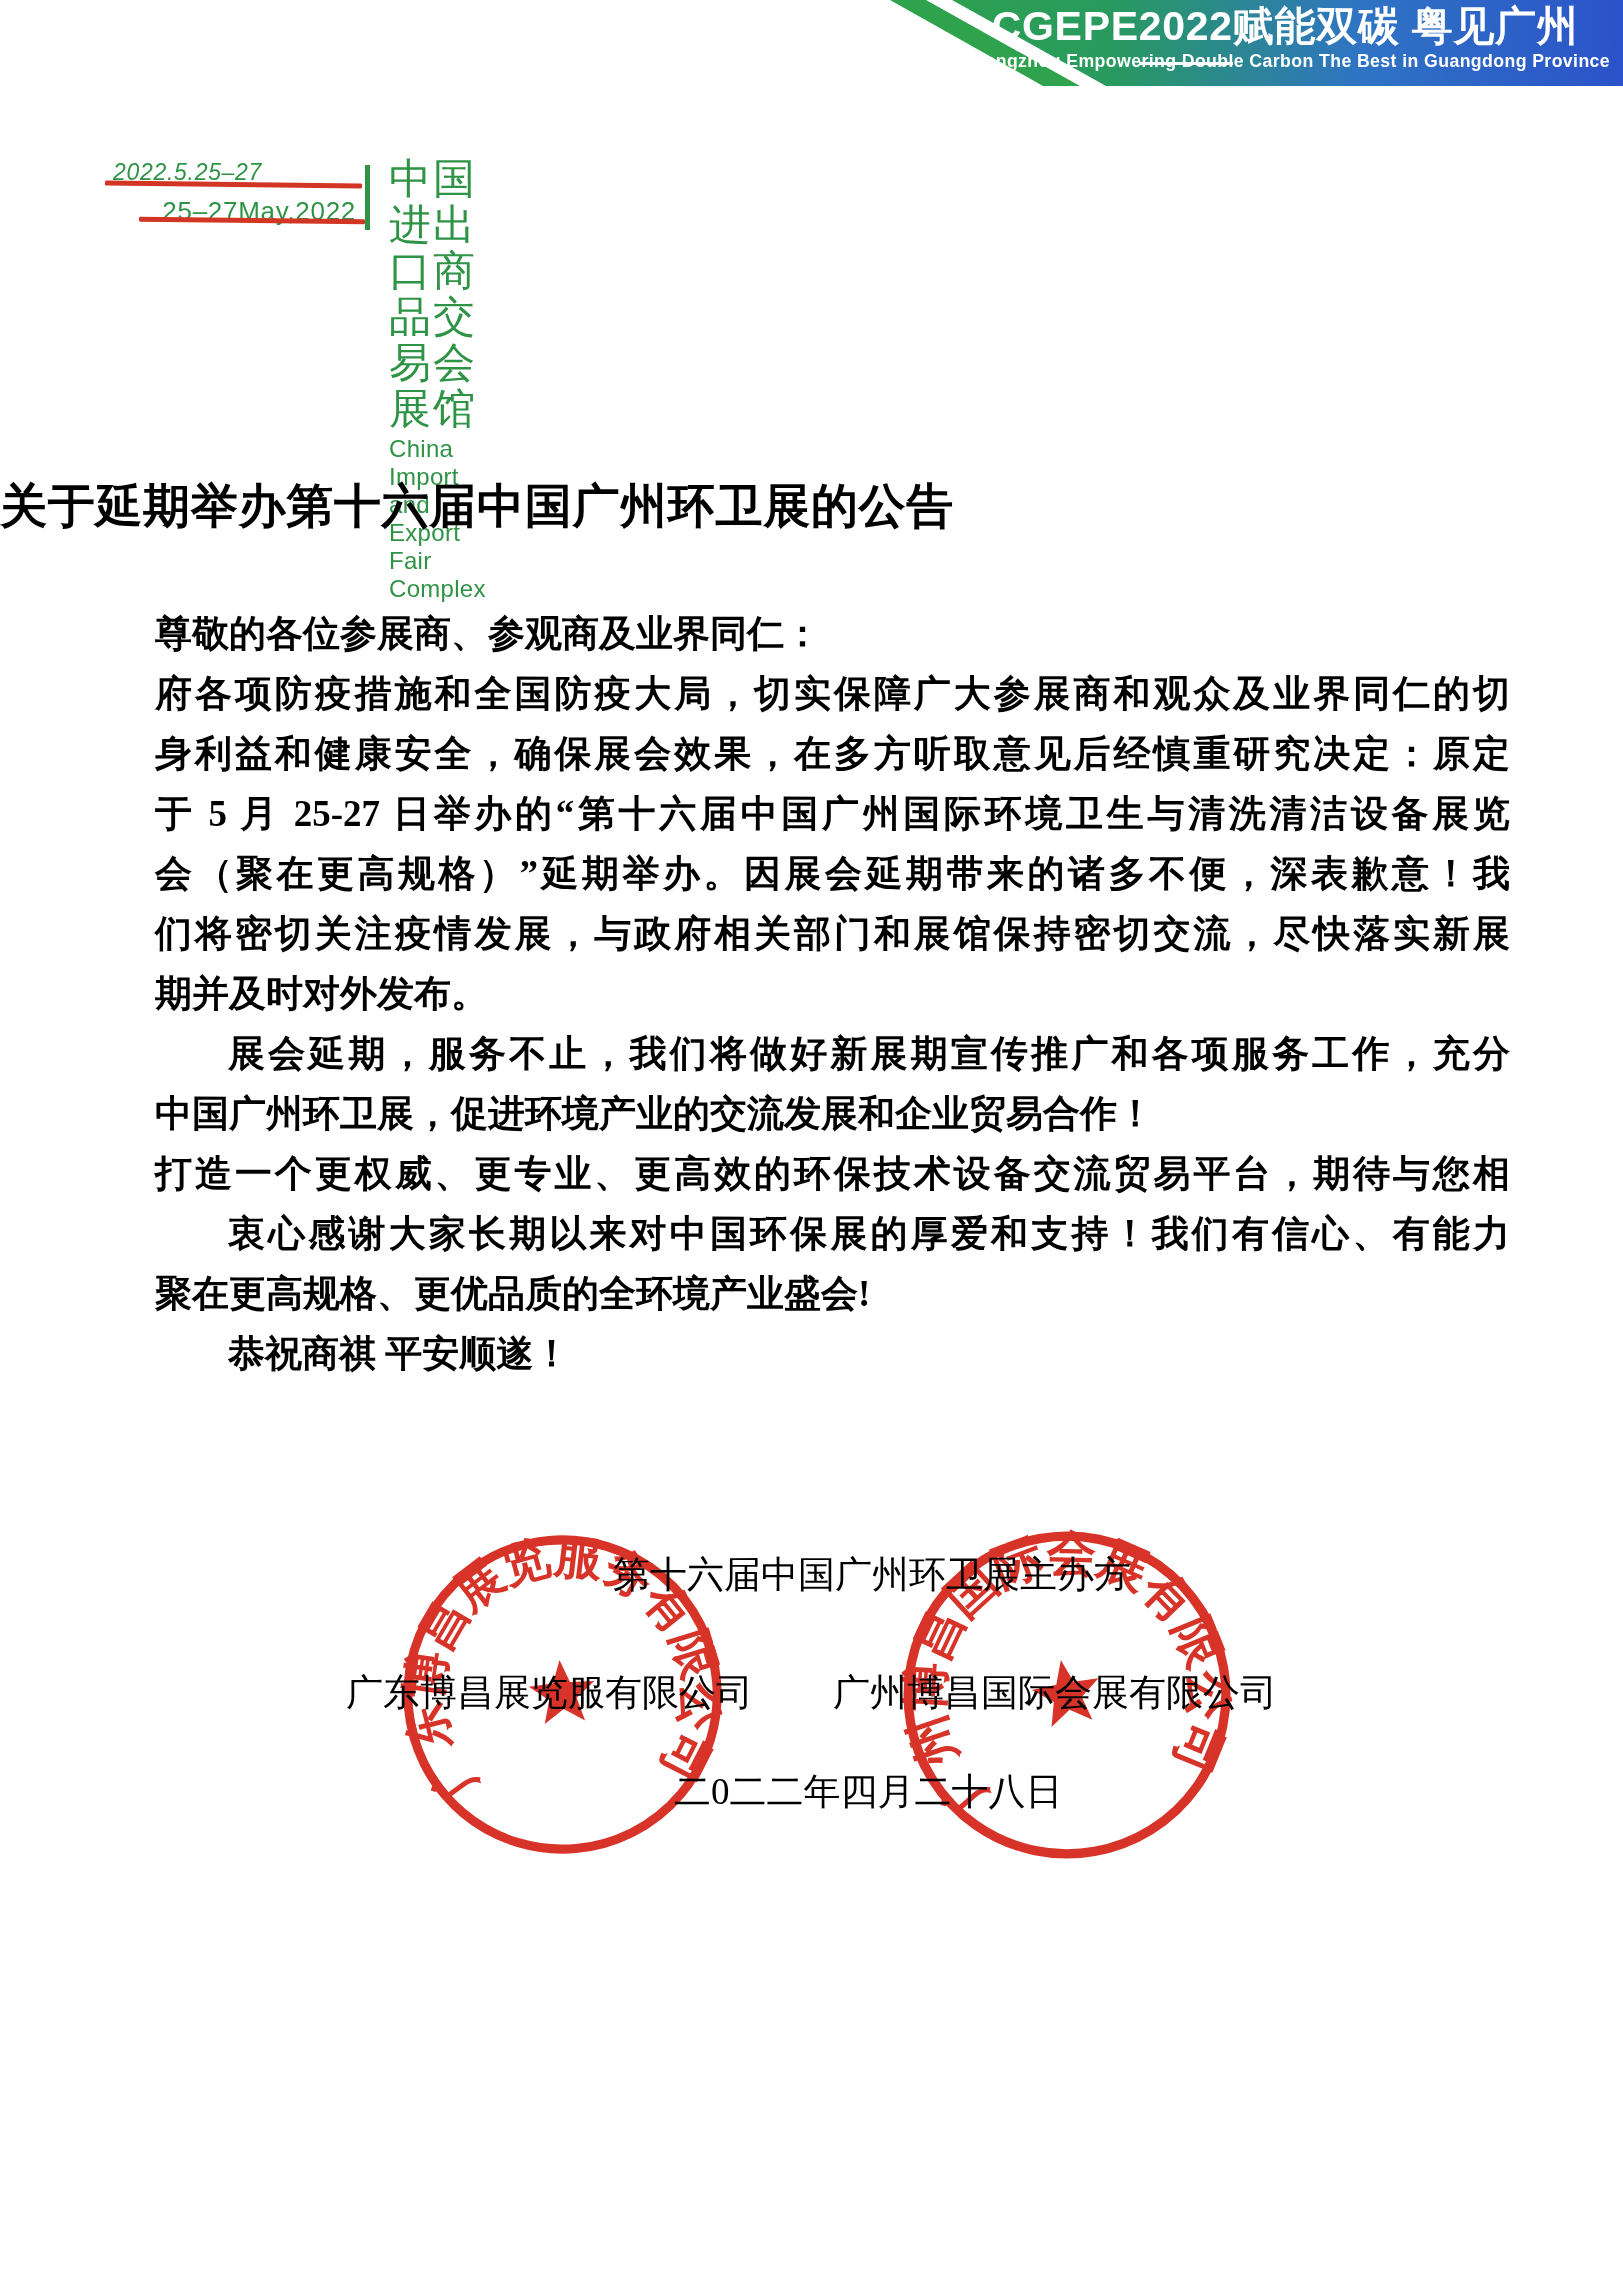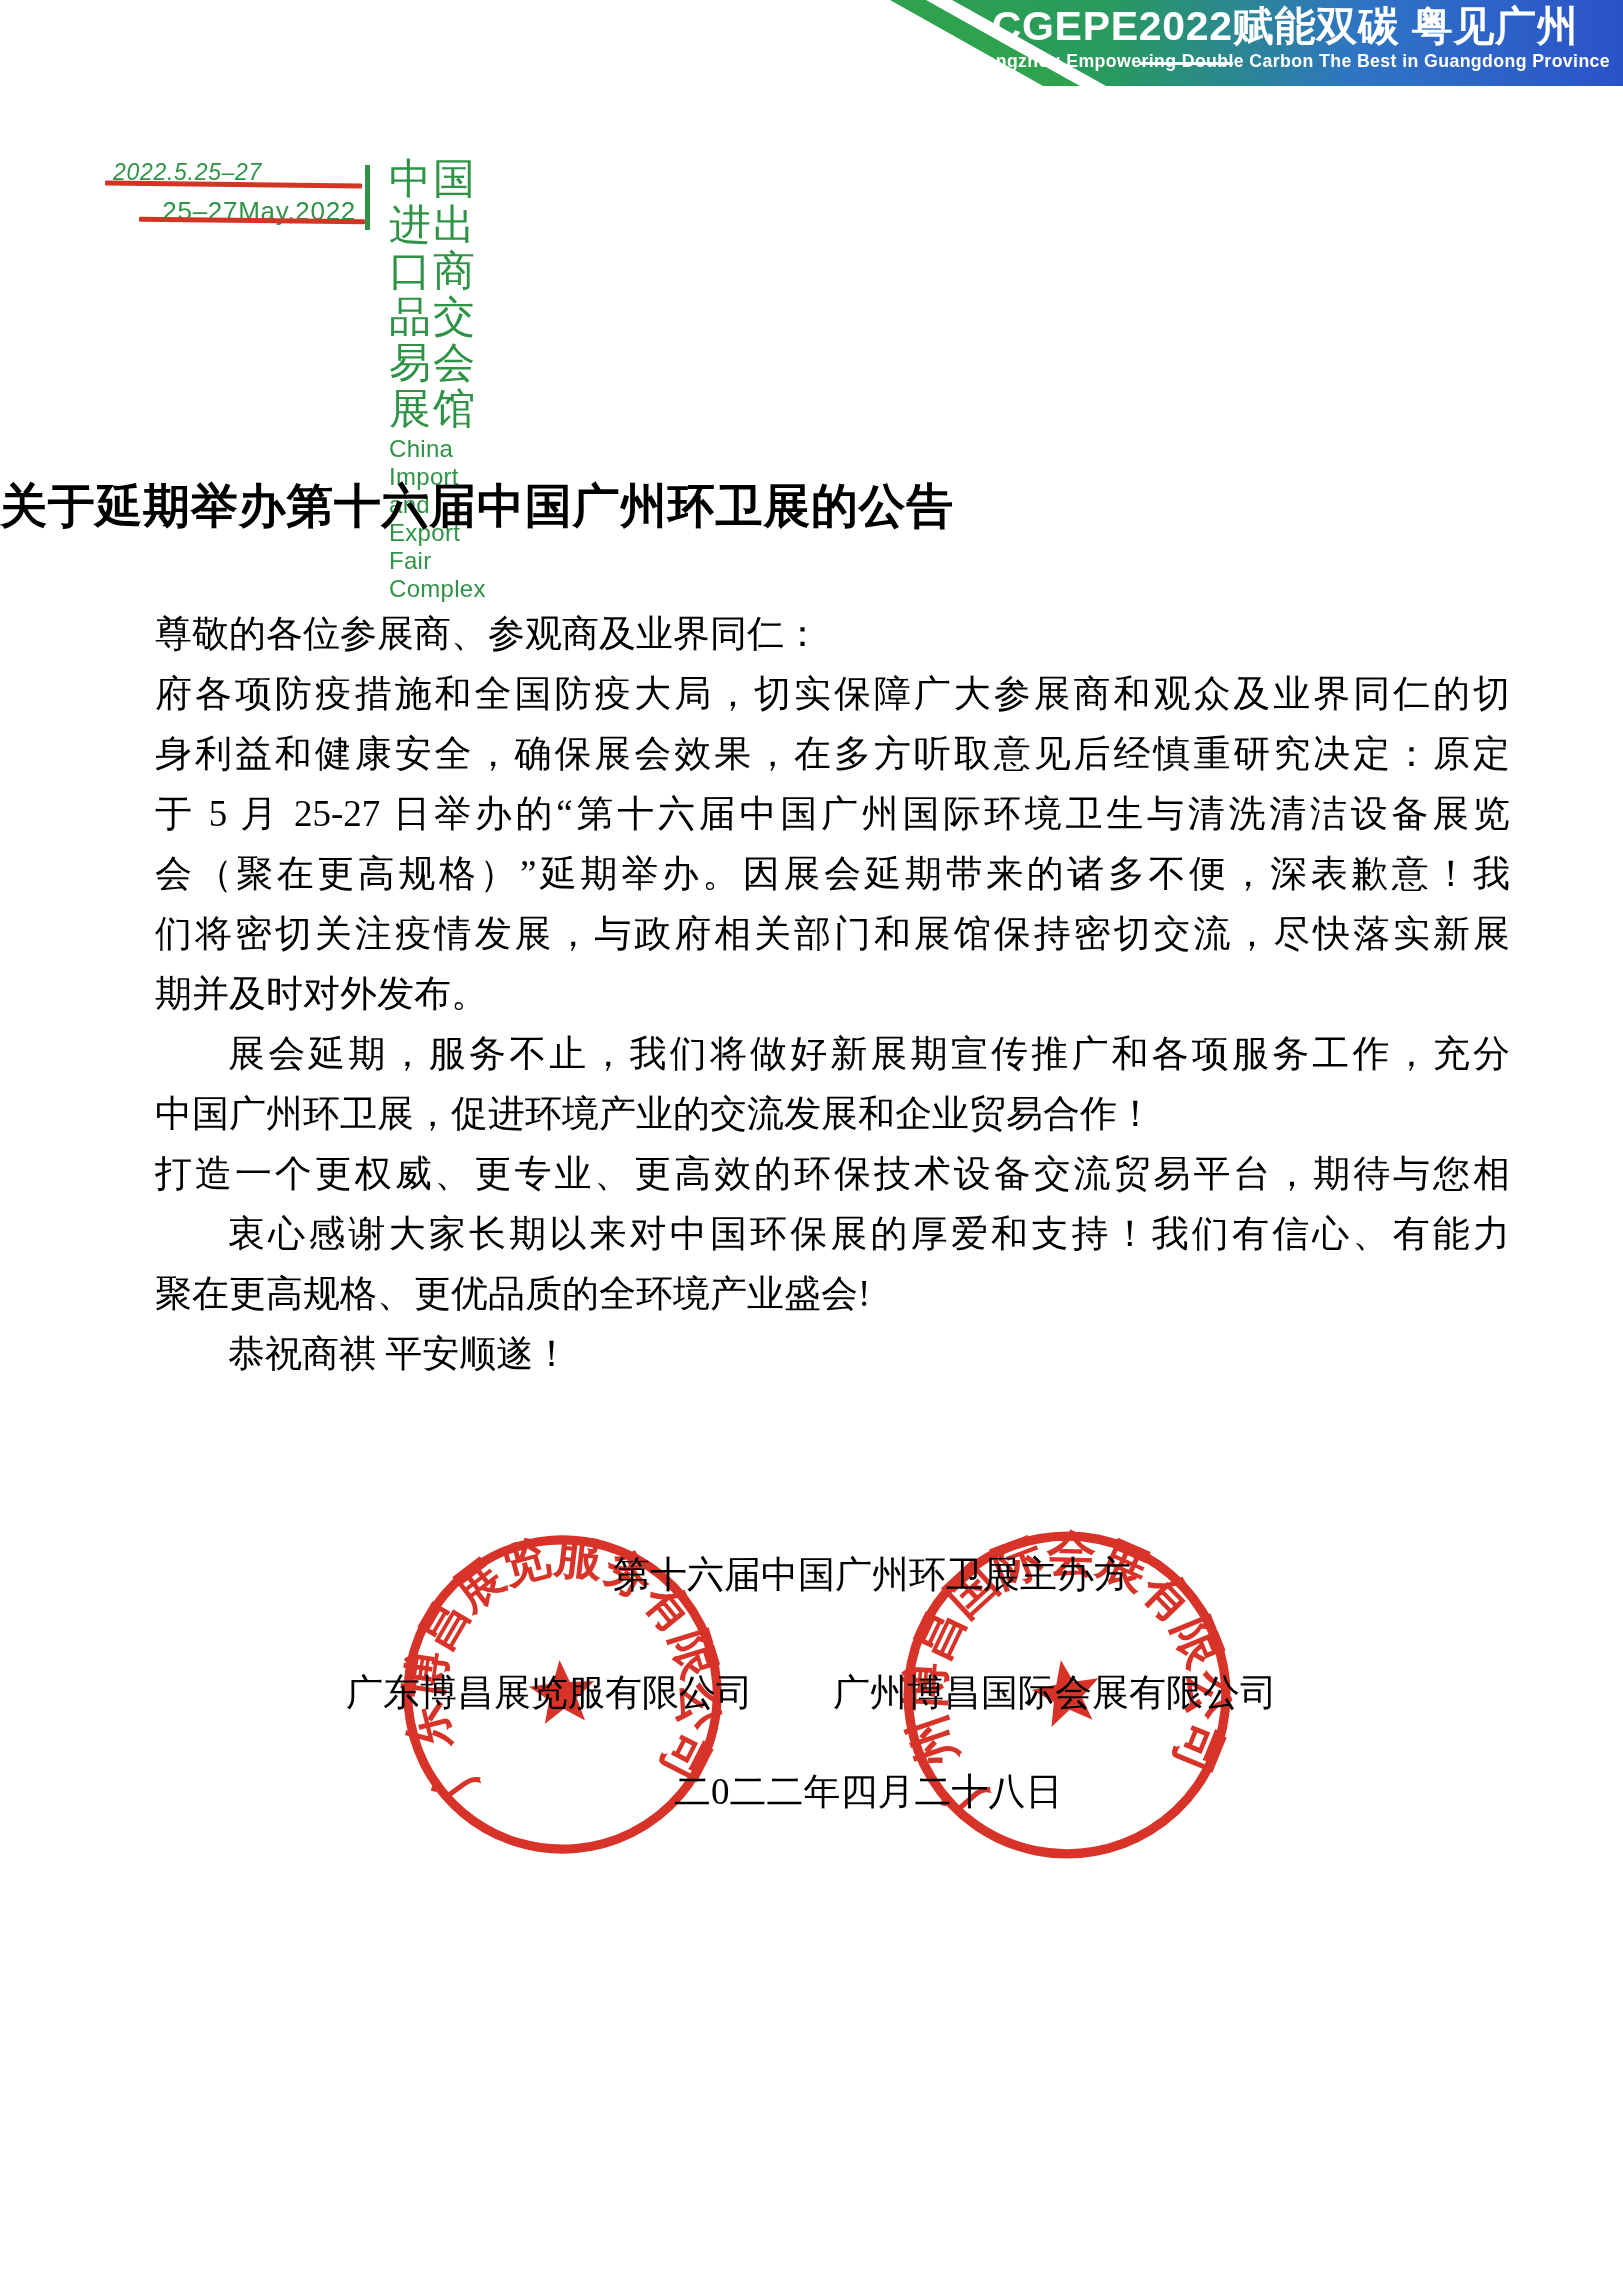--- a/index.html
+++ b/index.html
@@ -46,21 +46,21 @@
   .logo-venue-cn { font-size:42px; letter-spacing:2px; line-height:46px; }
   .logo-venue-en { font-size:24px; letter-spacing:0.3px; margin-top:2.6px; }
 
   
   .title {
     position:absolute; left:0; top:475px; width:1623px;
     text-align:left; font-size:47px; font-weight:bold; letter-spacing:0.7px;
   }
 
   
-  .body-text { position:absolute; left:155px; top:604px; width:1355px; font-size:37px; line-height:60px; }
+  .body-text { position:absolute; left:155px; top:604px; width:1355px; font-size:37px; line-height:60px;font-weight:bold; }
   .body-text .line { text-align:justify; }
   .body-text .line.just { text-align-last:justify; }
   .body-text .line.indent { padding-left:73px; }
 
   
   .sig { position:absolute; font-size:37px; z-index:2; white-space:nowrap; }
   .sig-organizer { left:613px; top:1550px; }
   .sig-companies { left:346px; top:1668px; }
   .sig-companies .gap { display:inline-block; width:80px; }
   .sig-date { left:674px; top:1767px; }

